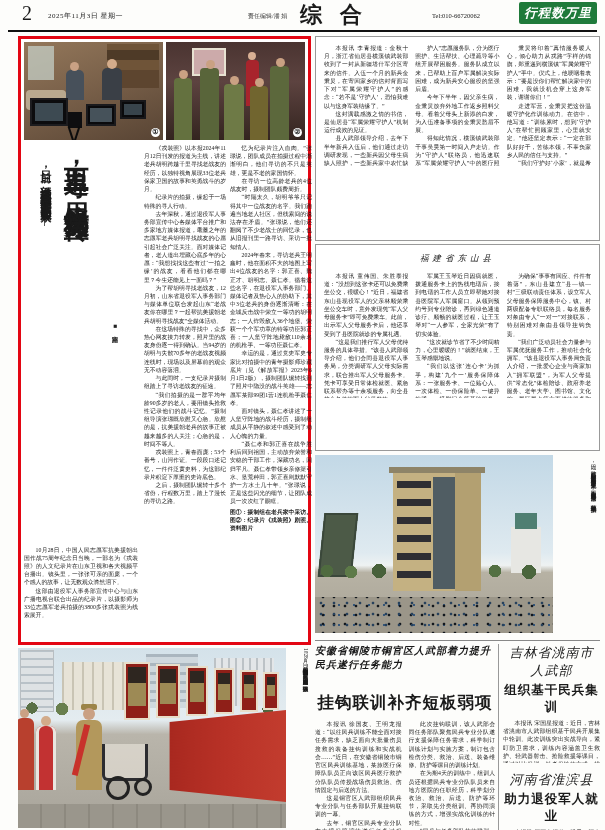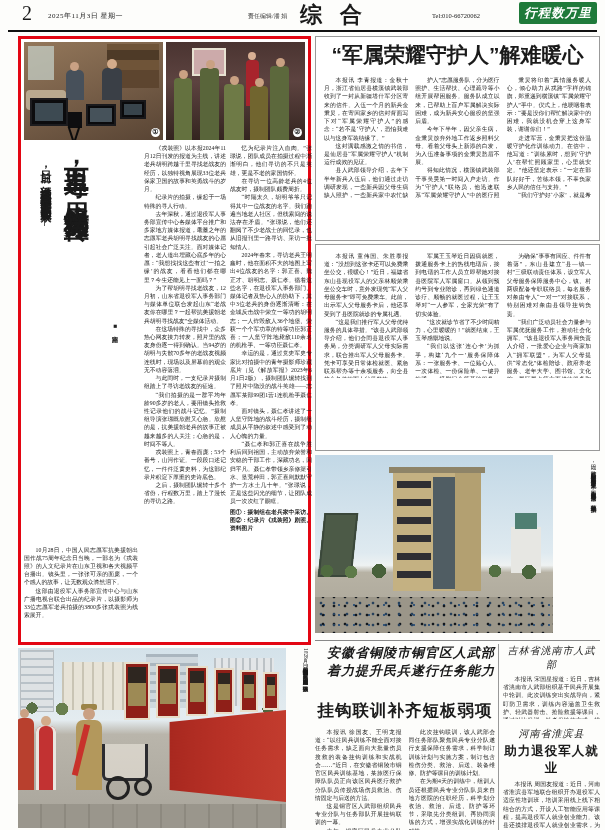--- a/index.html
+++ b/index.html
@@ -46,28 +46,28 @@
   .c3{flex:1;overflow:hidden;font-size:5.8px;line-height:1.42;text-align:justify;}
   
   .towerwrap{position:absolute;left:315px;top:455px;width:285px;height:178px;}
   .tower{position:absolute;left:0;top:0;width:238px;height:178px;overflow:hidden;}
   .vcap{position:absolute;right:2px;top:4px;width:40px;height:168px;writing-mode:vertical-rl;
         font-size:5.6px;line-height:1.5;letter-spacing:.5px;}
   .vcap b{display:inline;}
   
   .brule{position:absolute;left:315px;top:640px;width:285px;height:1px;background:#888;}
   .bmid{position:absolute;left:315px;top:644px;width:180px;height:186px;}
-  .bmid .kicker2{text-align:right;font-size:13px;font-weight:bold;font-style:italic;letter-spacing:1px;}
+  .bmid .kicker2{text-align:left;font-size:10px;font-weight:bold;font-style:italic;letter-spacing:1px;}
   .bmid .headline2{text-align:center;font-size:16.5px;font-weight:bold;letter-spacing:1px;
                    font-family:"Liberation Serif",serif;margin-top:20px;}
   .cols2{display:flex;gap:7px;margin-top:6px;}
   .c2{flex:1;height:128px;overflow:hidden;font-size:5.8px;line-height:1.42;text-align:justify;}
   .vline{position:absolute;left:498px;top:644px;width:1px;height:186px;background:#999;}
   .brcol{position:absolute;left:503px;top:644px;width:97px;height:186px;}
-  .mini .kicker3{text-align:center;font-size:10px;font-style:italic;letter-spacing:1px;}
+  .mini .kicker3{text-align:center;font-size:13px;font-style:italic;letter-spacing:1px;}
   .mini .headline3{text-align:center;font-size:12.5px;font-weight:bold;letter-spacing:1px;
                    font-family:"Liberation Sans",sans-serif;margin-top:2px;}
   .mini .mbody{margin-top:3px;font-size:5.8px;line-height:1.42;text-align:justify;overflow:hidden;}
   .mini1 .mbody{height:44px;}
   .mini2{margin-top:8px;}
   .mini2 .mbody{height:66px;}
   
   .streetwrap{position:absolute;left:18px;top:648px;width:292px;height:180px;}
   .street{position:absolute;left:0;top:0;width:268px;height:180px;overflow:hidden;}
   .vcap2{position:absolute;right:0px;top:0px;width:20px;height:180px;writing-mode:vertical-rl;
@@ -239,41 +239,41 @@
             <div class="para">幸运的是，通过党史军史专家比对拍摄中的青年摄影师珍藏底片（见《解放军报》2023年6月1日2版），摄制团队辗转找到了照片中隐没的战斗英雄——志愿军某部99团1营1连机枪手聂仁孝。</div>
             <div class="para">面对镜头，聂仁孝讲述了一人坚守阵地的战斗经历，摄制组成员从平静的叙述中感受到了动人心魄的力量。</div>
             <div class="para">“聂仁孝和郭正喜在战争胜利后回到祖国，主动放弃荣誉和安稳的干部工作，深藏功名，回归平凡。聂仁孝带领乡亲修渠引水、垦荒种田，郭正喜则默默守护一方水土几十年。”张璟说，正是这些闪光的细节，让团队成员一次次红了眼眶。</div>
           </div>
         <div class="fcaption">图①：摄制组在老兵家中采访。图②：纪录片《戎装照》剧照。 资料图片</div>
       </div>
     </div>
   </div>
 
   <div class="rbox" style="left:315px;top:36px;width:283px;height:203px;">
-    <div class="headline">“军属荣耀守护人”解难暖心</div>
     <div class="cols3">
       <div class="c3" style="height:122px;">
           <div class="para">本报讯 李青报道：金秋十月，浙江省仙居县横溪镇武装部收到了一封从新疆塔什军分区寄来的信件。入伍一个月的新兵金秉炅，在寄回家乡的信封背面写下对“军属荣耀守护人”的感念：“若不是‘守护人’，恐怕我难以与这身军装结缘了。”</div>
           <div class="para">这封满载感激之情的书信，是仙居县“军属荣耀守护人”机制运行成效的见证。</div>
           <div class="para">县人武部领导介绍，去年下半年新兵入伍后，他们通过走访调研发现，一些新兵因父母生病缺人照护，一些新兵家中农忙缺少劳力，一些新兵家庭面临经济压力。为让新兵在军营安心服役，他们成立由村干部、民兵骨干组成的“军属荣耀守护人”志愿服务队。</div>
         </div>
       <div class="c3" style="height:122px;">
           <div class="para">护人”志愿服务队，分为医疗照护、生活帮扶、心理疏导等小组开展帮困服务。服务队成立以来，已帮助上百户军属解决实际困难，成为新兵安心服役的坚强后盾。</div>
           <div class="para">今年下半年，因父亲生病，金秉炅放弃外地工作返乡照料父母。看着父母头上新添的白发，为入伍准备事项的金秉炅愁眉不展。</div>
           <div class="para">得知此情况，横溪镇武装部干事吴昊第一时间入户走访。作为“守护人”联络员，他迅速联系“军属荣耀守护人”中的医疗照护组轮流陪护金父、接送复诊，生活帮扶组为金家分担照料。全方位的“托底守护”，让金秉炅卸下包袱，安心参军，并顺利通过体检与政考。</div>
         </div>
       <div class="c3" style="height:122px;">
           <div class="para">秉炅将印着“真情服务暖人心，倾心助力从戎路”字样的锦旗，郑重递到横溪镇“军属荣耀守护人”手中。仪式上，他哽咽着表示：“要是没你们帮忙解决家中的困难，我就没机会穿上这身军装，谢谢你们！”</div>
           <div class="para">走进军营，金秉炅把这份温暖守护化作训练动力。在信中，他写道：“训练累时，想到‘守护人’在帮忙照顾家里，心里就安定。”他还坚定表示：“一定在部队好好干，苦练本领，不辜负家乡人民的信任与支持。”</div>
           <div class="para">“我们守护好‘小家’，就是希望他们安心报国、建功军营。”读完书信，吴昊欣慰地说，这封书信也成了横溪镇武装部做好服务军属工作的热门“宣传件”，为他们增添信心和动力。</div>
         </div>
     </div>
   </div>
 
   <div class="rbox" style="left:315px;top:244px;width:283px;height:205px;">
+    <div class="kicker">福建省东山县</div>
     <div class="cols3">
       <div class="c3" style="height:126px;">
           <div class="para">本报讯 童伟国、朱胜泰报道：“没想到这张卡还可以免费乘坐公交，很暖心！”近日，福建省东山县现役军人的父亲林顺荣乘坐公交车时，意外发现凭“军人父母服务卡”即可免费乘车。此前，出示军人父母服务卡后，他还享受到了县医院就诊的专属礼遇。</div>
           <div class="para">“这是我们推行军人父母优待服务的具体举措。”该县人武部领导介绍，他们会同县退役军人事务局，分类调研军人父母实际需求，联合推出军人父母服务卡。凭卡可享受日常体检就医、紧急联系帮办等十余项服务，向全县符合条件的军人父母发放。</div>
         </div>
       <div class="c3" style="height:126px;">
           <div class="para">军属王玉琴近日因病就医，拨通服务卡上的热线电话后，接到电话的工作人员立即帮她对接县医院军人军属窗口。从领到预约号到专业陪诊，再到绿色通道诊疗、顺畅的就医过程，让王玉琴对“一人参军，全家光荣”有了切实体验。</div>
           <div class="para">“这次就诊节省了不少时间精力，心里暖暖的！”就医结束，王玉琴感慨地说。</div>
           <div class="para">“我们以这张‘连心卡’为抓手，构建‘九个一’服务保障体系：一张服务卡、一位贴心人、一次体检、一份保险单、一键异地通、一场慰问金等基础服务，重点对象还可叠加享受一笔电动medical费、一笔liao助金。</div>
         </div>
@@ -317,20 +317,21 @@
           <div class="para">此次挂钩联训，该人武部会同任务部队聚焦民兵专业分队遂行支援保障任务需求，科学制订训练计划与实施方案，制订包含检伤分类、救治、后送、装备维修、防护等课目的训练计划。</div>
           <div class="para">在为期4天的训练中，组训人员还根据民兵专业分队队员来自地方医院的任职经历，科学划分收治、救治、后送、防护等环节，采取先分类组训、再协同演练的方式，增强实战化训练的针对性。</div>
           <div class="para">“民兵与任务部队挂钩联训，让民兵专业分队支援保障训练与实战结合更加紧密。”该人武部领导表示，下一步，他们将进一步优化与任务部队挂钩联训的方法路子，不断提高民兵队伍支援保障本领。</div>
         </div>
     </div>
   </div>
 
   <div class="brcol">
     <div class="mini mini1">
       <div class="kicker3">吉林省洮南市人武部</div>
+      <div class="headline3">组织基干民兵集训</div>
       <div class="mbody">
           <div class="para">本报讯 宋国星报道：近日，吉林省洮南市人武部组织基干民兵开展集中轮训。此次训练突出实战导向，紧盯防卫需求，训练内容涵盖卫生救护、轻武器射击、抢险救援等课目，通过以比促训、以考促练的方式，找不足、补短板、强弱项，全面锤炼民兵应急应战能力。</div>
         </div>
     </div>
     <div class="mini mini2">
       <div class="kicker3">河南省淮滨县</div>
       <div class="headline3">助力退役军人就业</div>
       <div class="mbody">
           <div class="para">本报讯 周国友报道：近日，河南省淮滨县军地联合组织开办退役军人适应性培训班，培训采用线上线下相结合的方式，开设人工智能应用等课程，提高退役军人就业创业能力。该县还摸排退役军人就业创业需求，为其提供企业优质岗位，并帮助对接创业孵化基地。</div>
         </div>

